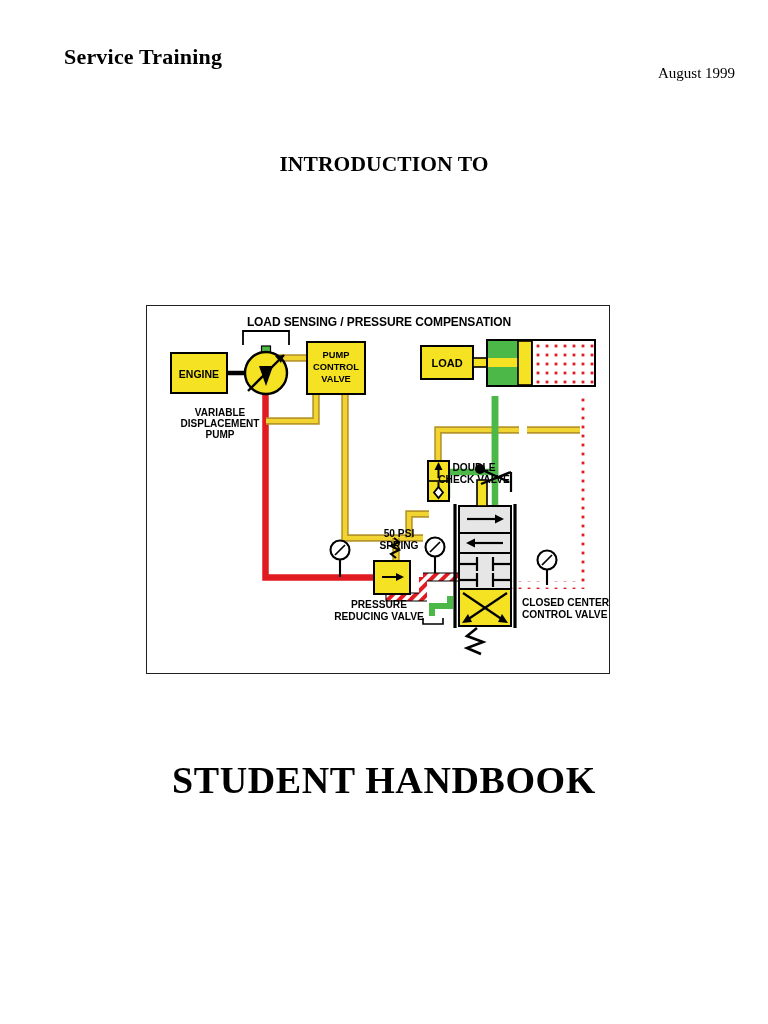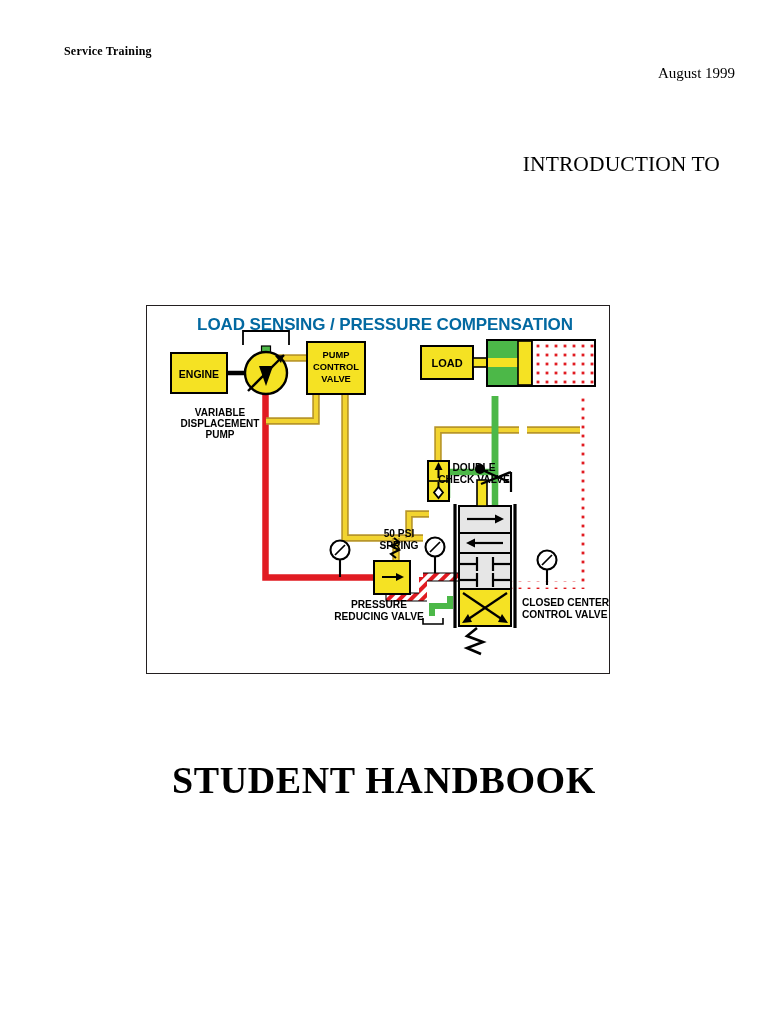--- a/index.html
+++ b/index.html
@@ -20,43 +20,43 @@
   
   #page-header {
     position: absolute;
     left: 0; top: 0;
     width: 768px;
   }
   #service-training {
     position: absolute;
     left: 64px;
     top: 44px;
-    font-size: 12px;
+    font-size: 22px;
     font-weight: bold;
     letter-spacing: 0.2px;
     white-space: nowrap;
   }
   #doc-date {
     position: absolute;
     left: 614px;
     top: 65px;
     font-size: 15px;
     white-space: nowrap;
     margin-left: 44px;
   }
 
   
   #doc-title {
     position: absolute;
     left: 48px;
     top: 150px;
     width: 672px;
-    text-align: right;
+    text-align: center;
     font-size: 21.5px;
-    font-weight: normal;
+    font-weight: bold;
     line-height: 28.5px;
     letter-spacing: 0.1px;
   }
   #doc-title .tline { display: block; }
 
   
   #student-handbook {
     position: absolute;
     left: 48px;
     top: 730px;
@@ -74,29 +74,29 @@
     left: 146px;
     top: 305px;
     width: 464px;
     height: 369px;
     border: 1.5px solid #231f20;
     background: #ffffff;
     box-sizing: border-box;
   }
   #figure-title {
     position: absolute;
-    left: 6px;
+    left: 0;
     top: 9px;
     width: 464px;
     text-align: center;
     font-family: "Liberation Sans", sans-serif;
-    font-size: 17px;
+    font-size: 12px;
     font-weight: bold;
     letter-spacing: -0.1px;
-    color: #0369a1;
+    color: #000000;
   }
   #schematic {
     position: absolute;
     left: 0; top: 0;
     width: 464px;
     height: 369px;
   }
 
   
   .fig-label {

